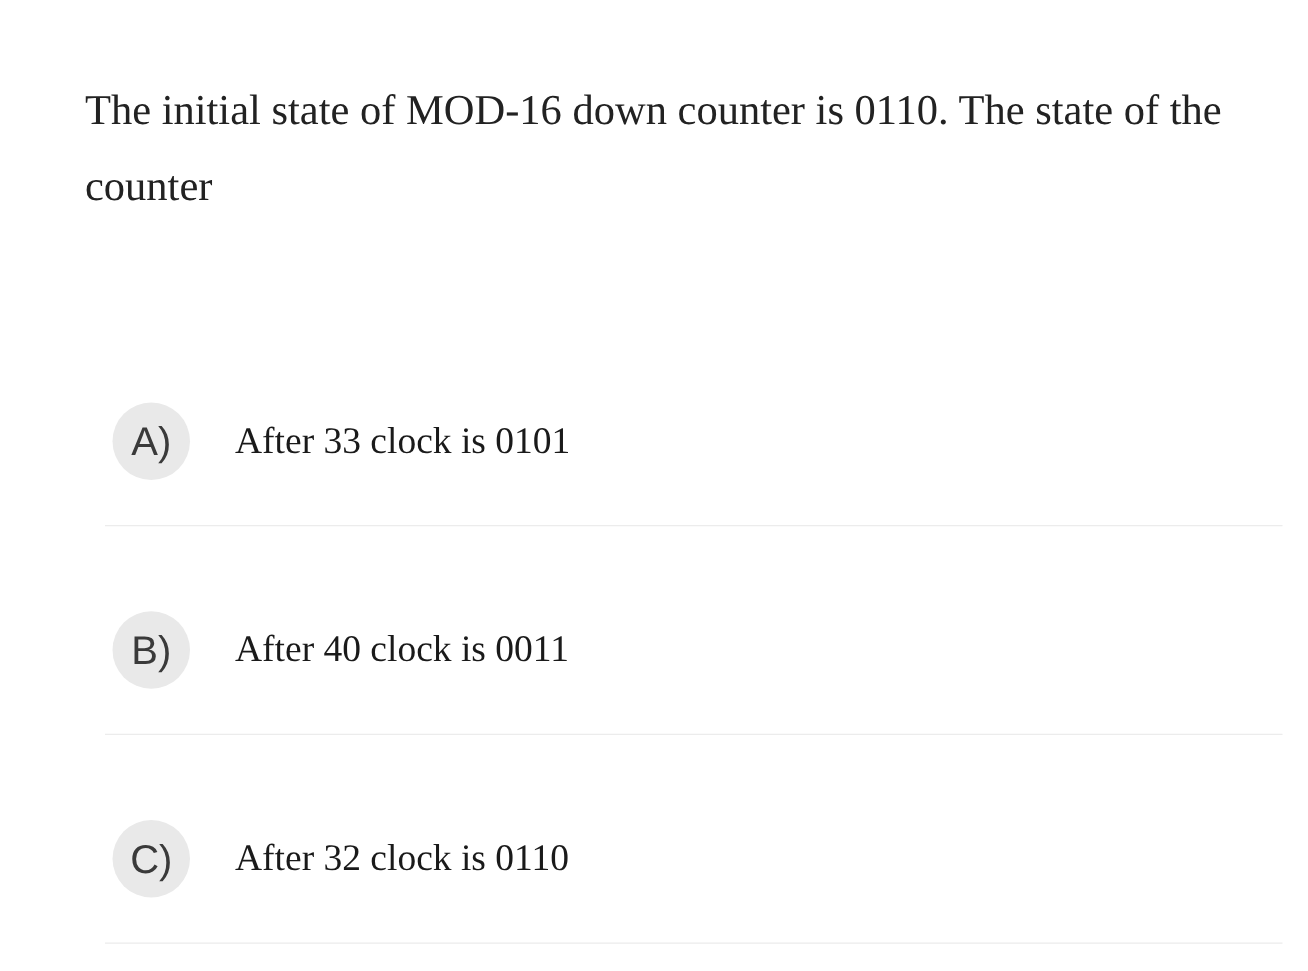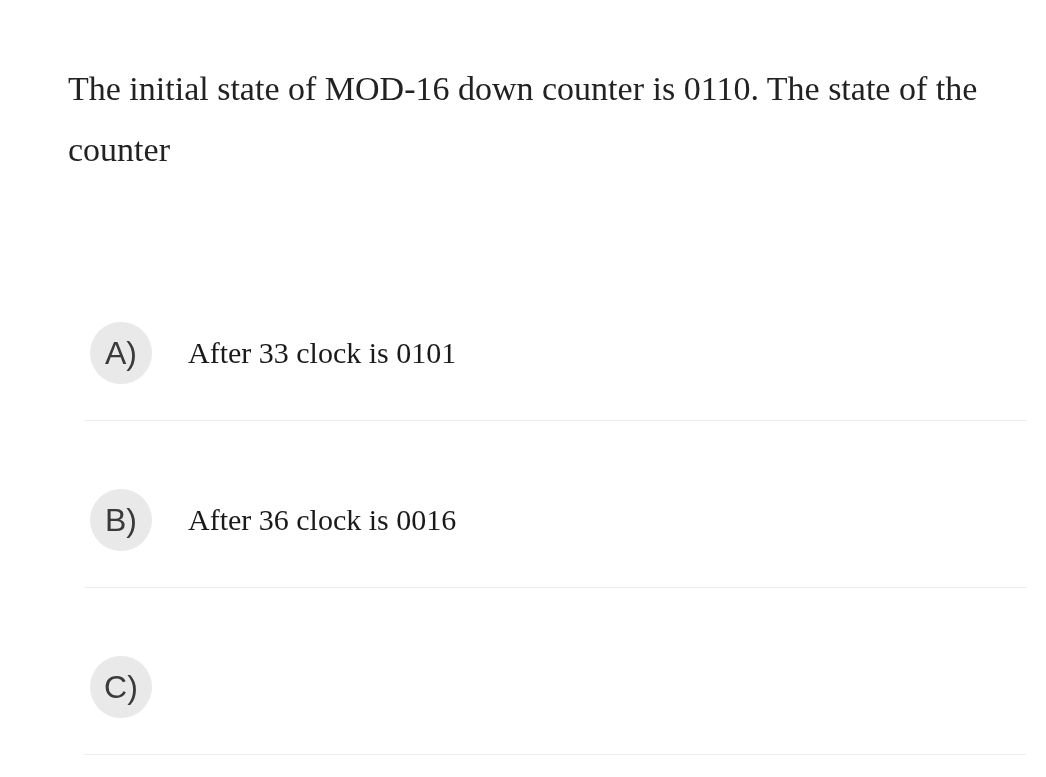--- a/index.html
+++ b/index.html
@@ -57,21 +57,22 @@
 
 <div class="question-text">The initial state of MOD-16 down counter is 0110. The state of the counter</div>
 
 <div class="options">
   <div class="option-row">
     <div class="option-letter">A)</div>
     <div class="option-text">After 33 clock is 0101</div>
   </div>
   <div class="option-row">
     <div class="option-letter">B)</div>
-    <div class="option-text">After 36 clock is 0016</div>
+    <div class="option-text">After 40 clock is 0011</div>
   </div>
   <div class="option-row">
     <div class="option-letter">C)</div>
+    <div class="option-text">After 32 clock is 0110</div>
   </div>
   <div class="option-row">
     <div class="option-letter">D)</div>
   </div>
 </div>
 
 </body></html>

